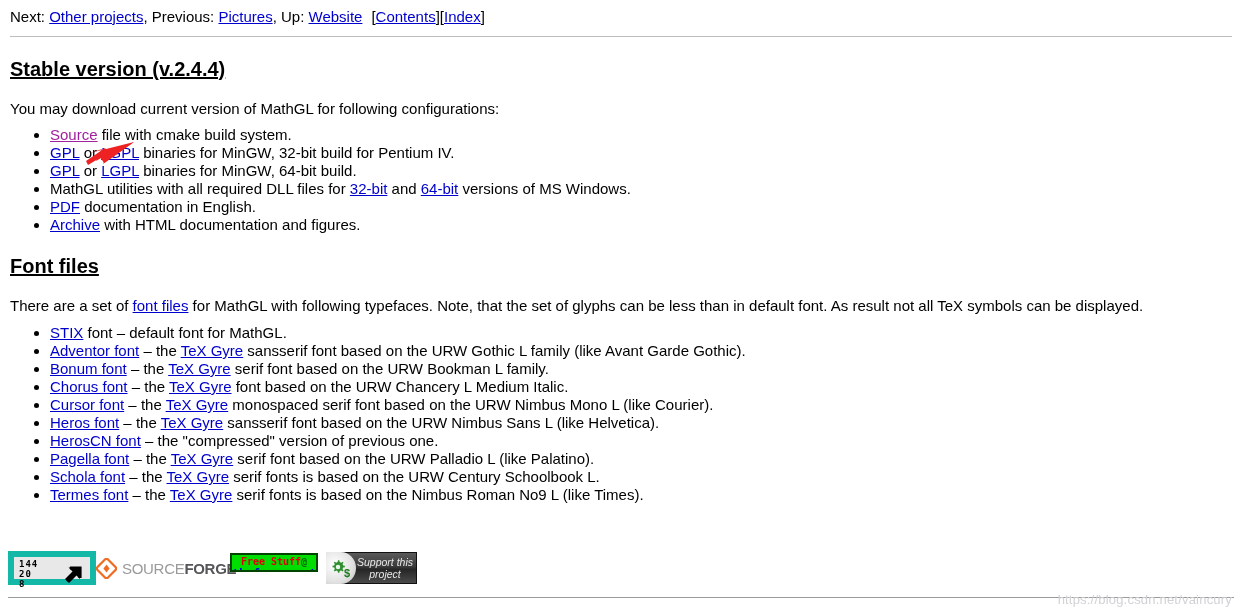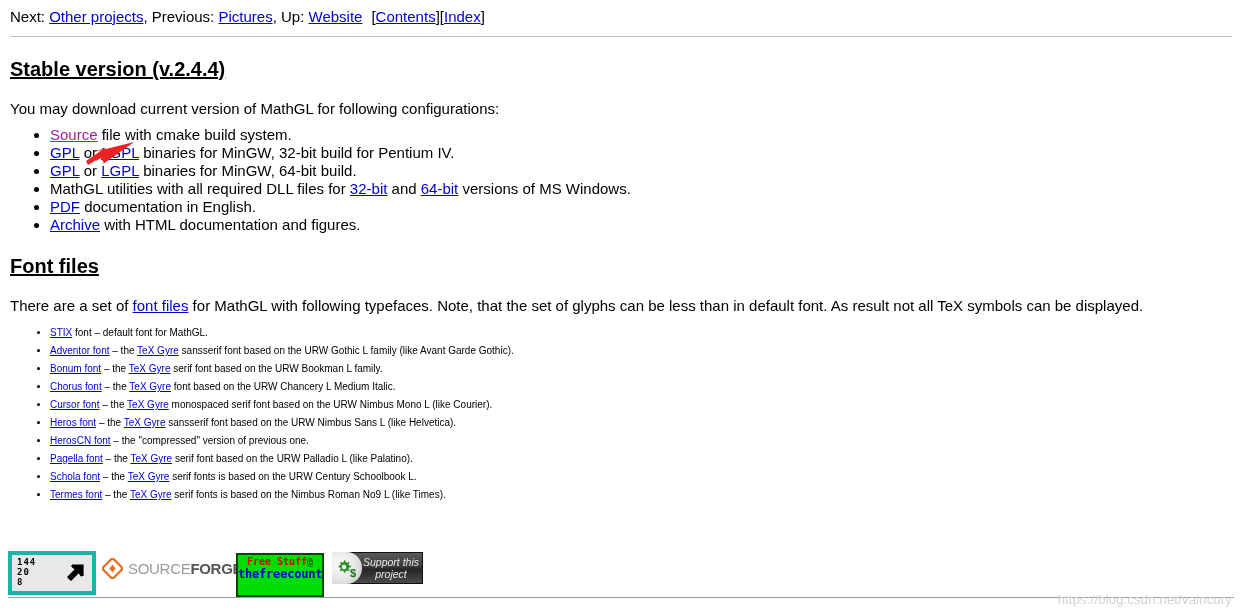--- a/index.html
+++ b/index.html
@@ -71,21 +71,21 @@
     padding: 0;
     font-size: 15px;
   }
   ul.fontlist {
     margin: 9px 0 0 0;
     padding-left: 40px;
     list-style-type: disc;
   }
   ul.fontlist li {
     line-height: 18px;
-    font-size: 10px;
+    font-size: 15px;
   }
   
   .arrow-anno {
     position: absolute;
     left: 78px;
     top: 141px;
     width: 58px;
     height: 32px;
     pointer-events: none;
   }
@@ -93,26 +93,25 @@
   .badges {
     position: absolute;
     left: 8px;
     top: 551px;
     display: flex;
     align-items: flex-start;
     gap: 0px;
   }
   .badge-counter {
     width: 88px;
-    height: 44px;
+    height: 34px;
     background: #e8e8e8;
-    border: 4px solid #14b8a6;
+    border: 6px solid #14b8a6;
     box-sizing: border-box;
     position: relative;
-    margin-right: 6px;
   }
   .badge-counter .digits {
     position: absolute;
     left: 5px;
     top: 2px;
     font-family: "DejaVu Sans Mono", monospace;
     font-size: 9px;
     line-height: 10px;
     font-weight: bold;
     color: #000;
@@ -139,21 +138,21 @@
     letter-spacing: -0.3px;
     white-space: nowrap;
   }
   .sf-text .s1 { color: #9a9a9a; font-weight: normal; }
   .sf-text .s2 { color: #55555a; font-weight: bold; }
   .sf-bar {
     width: 3px; height: 28px; background: #3d9e3d; margin-left: 2px;
   }
   .badge-free {
     width: 88px;
-    height: 44px;
+    height: 19px;
     background: #00dd00;
     border: 2px solid #004400;
     box-sizing: border-box;
     margin-right: 9px;
     margin-top: 2px;
     text-align: center;
     font-family: "DejaVu Sans Mono", monospace;
     overflow: hidden;
   }
   .badge-free .l1 {

